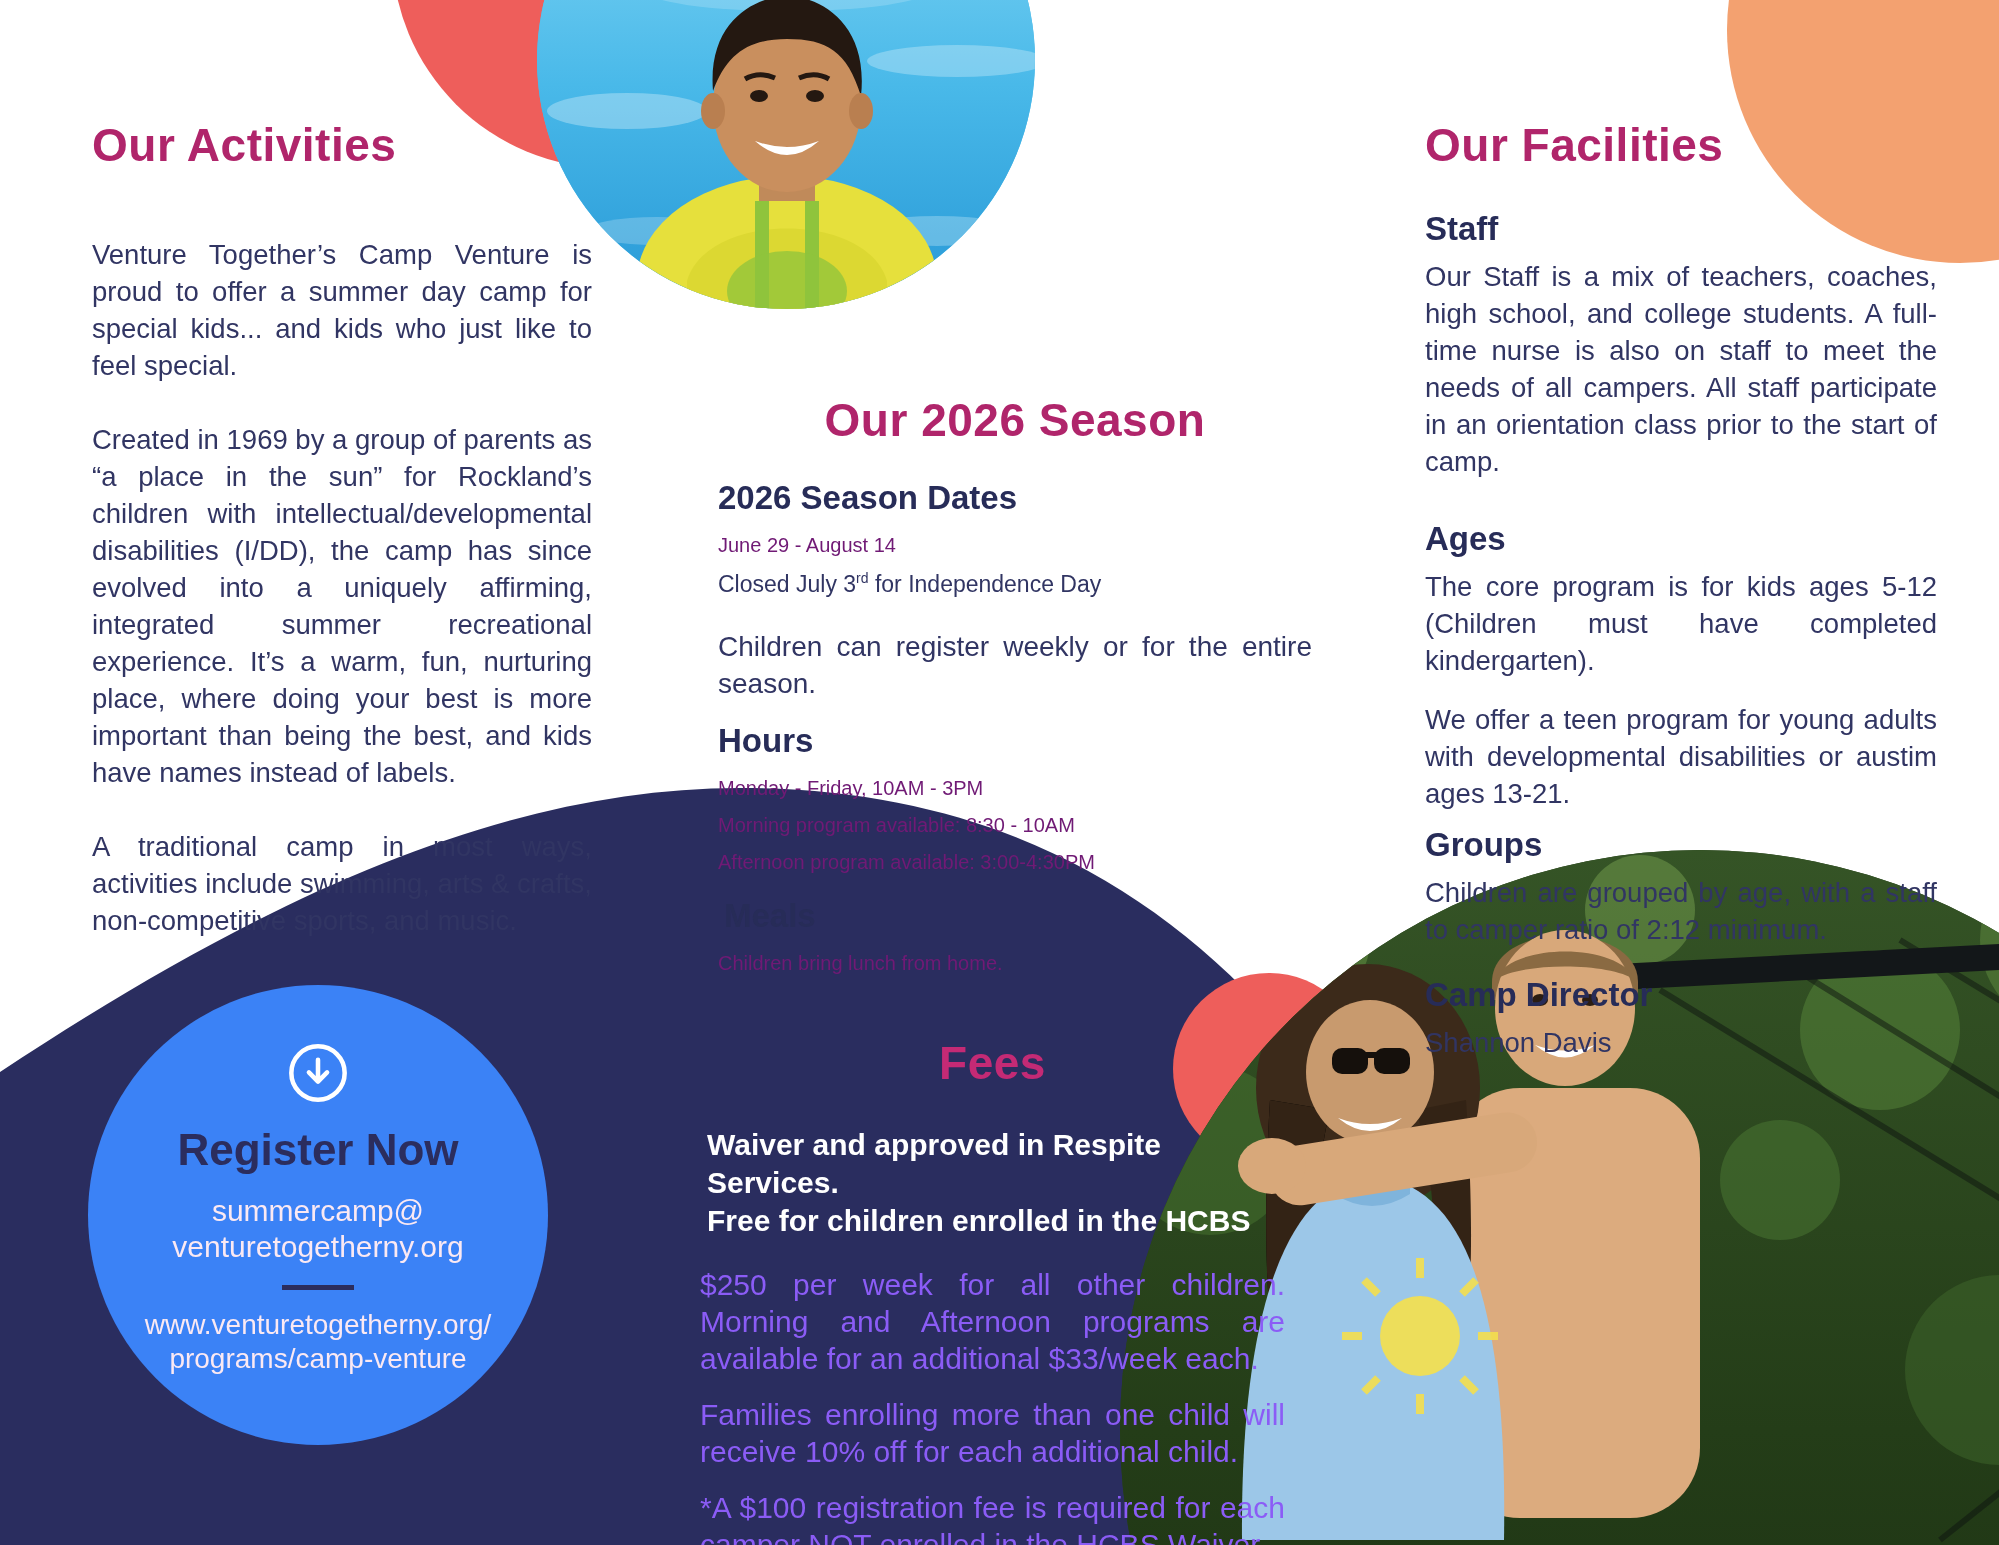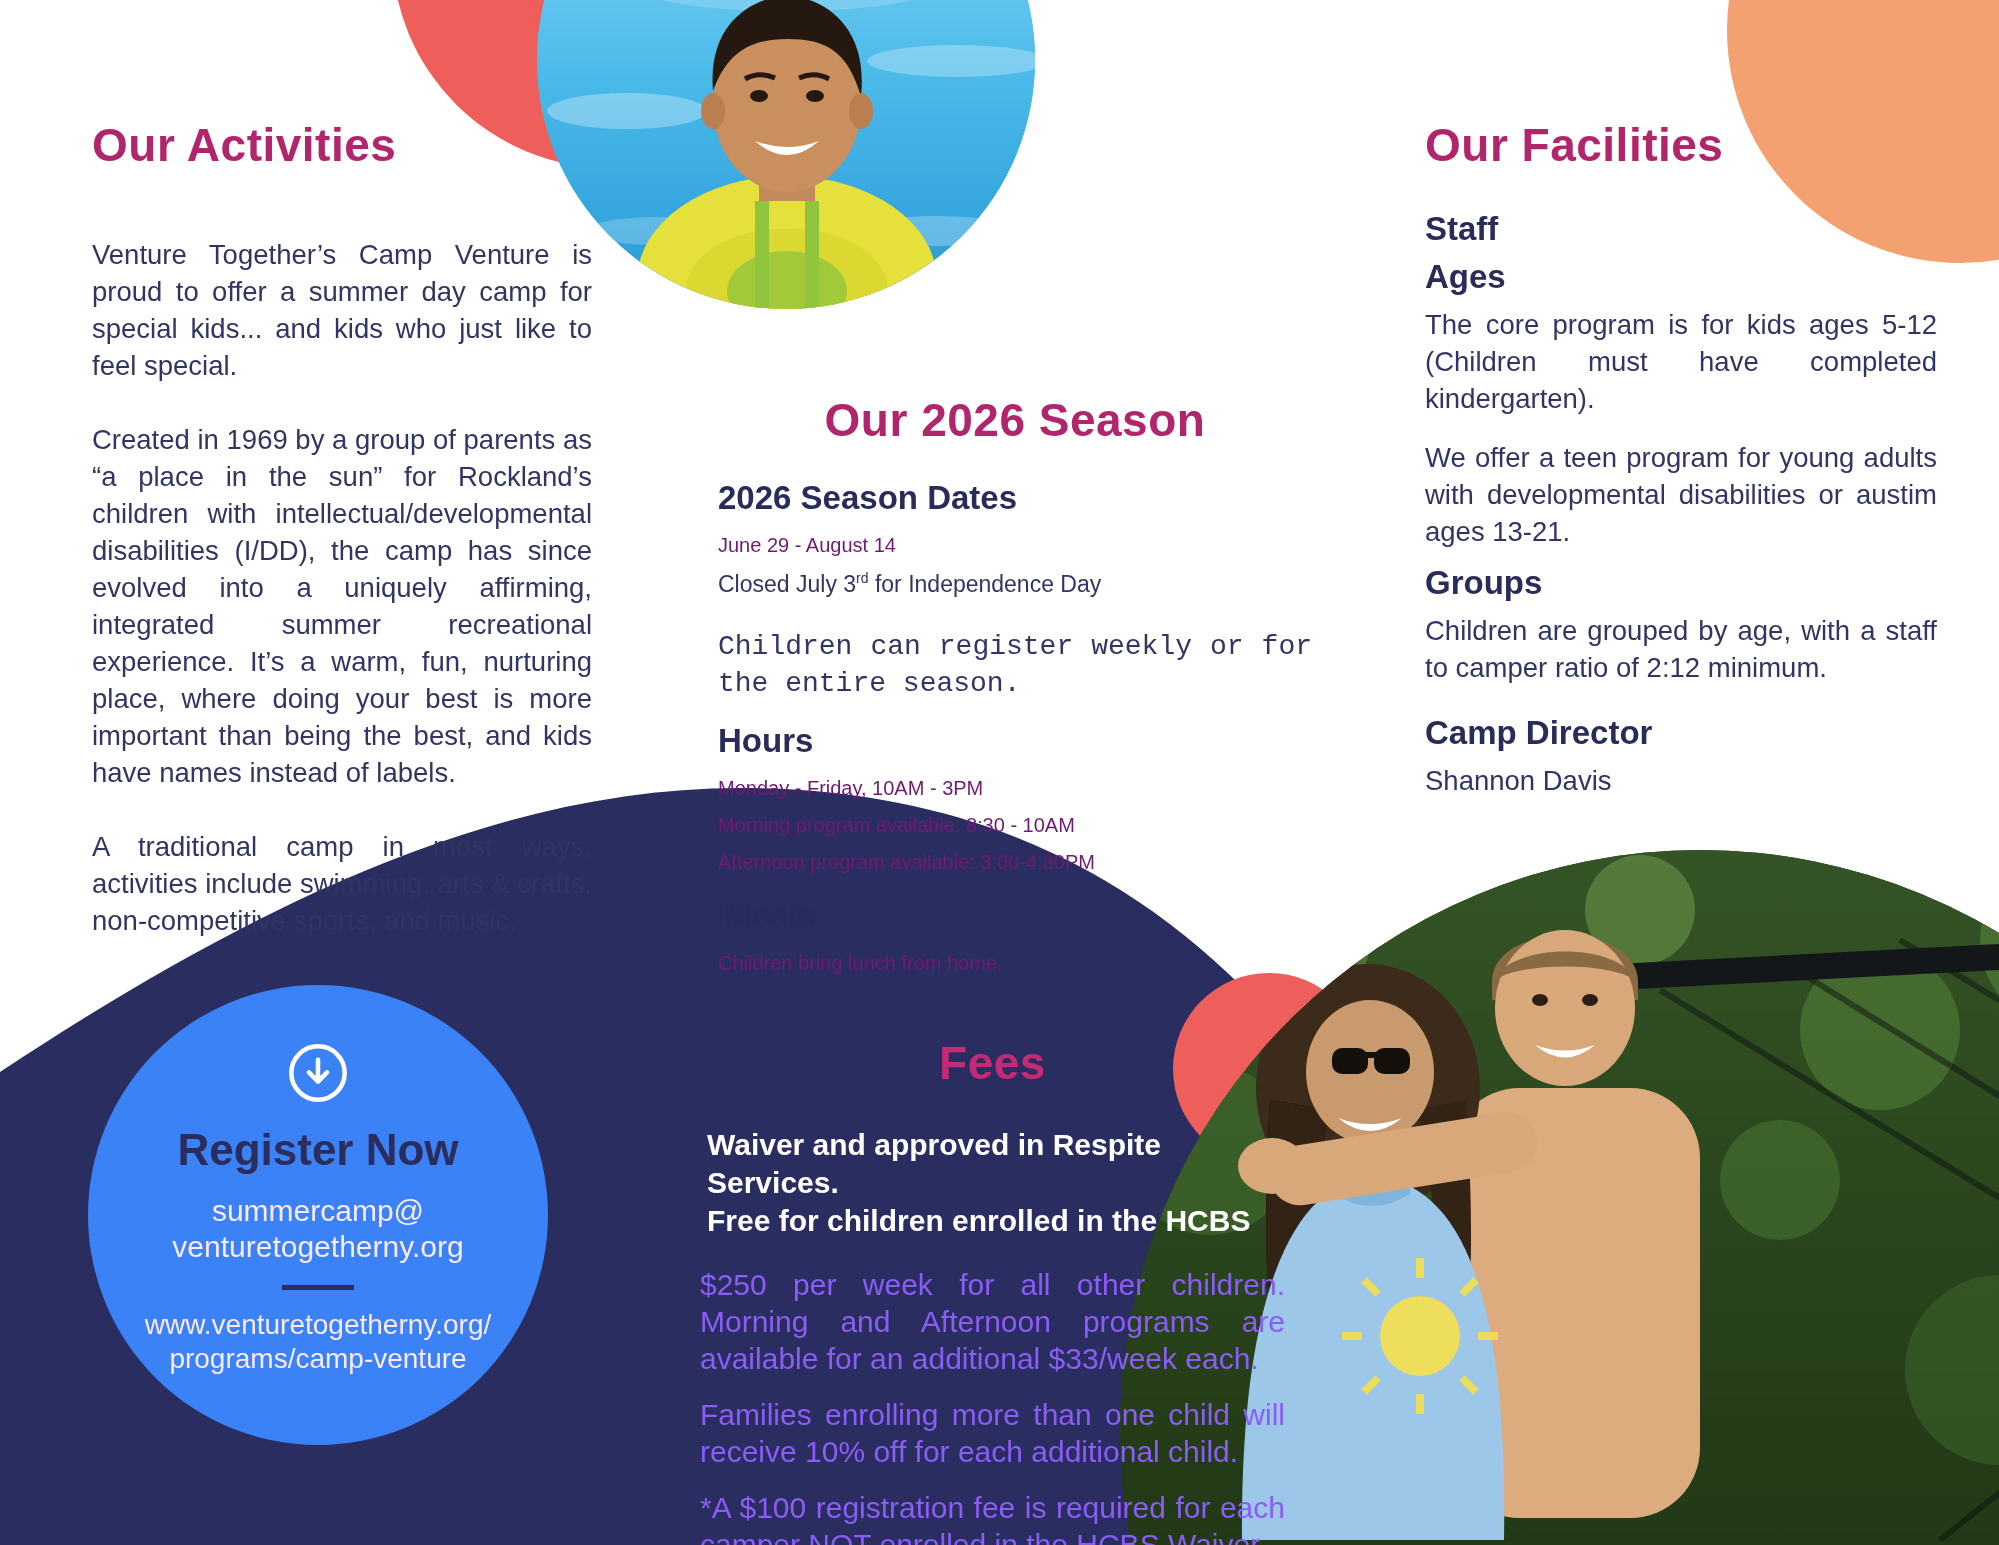--- a/index.html
+++ b/index.html
@@ -28,21 +28,21 @@
   .col-left{left:92px;top:118px;width:500px;}
   .col-left .h-mag{margin-bottom:64px;}
   .col-left p{margin-bottom:37px;}
 
   .col-mid{left:718px;top:393px;width:594px;}
   .col-mid .h-mag{text-align:center;margin-bottom:32px;}
   .col-mid .h-sub{margin-bottom:10px;}
   .mid-line{font-size:20px;line-height:37px;color:#701a75;}
   .note{font-size:23px;line-height:28px;color:#313563;margin-bottom:30px;}
   .note sup{font-size:14px;}
-  .mid-body{margin-bottom:20px;font-size:28px;line-height:37px;color:#313563;font-family:Liberation Mono, monospace;}
+  .mid-body{margin-bottom:20px;font-size:28px;line-height:37px;color:#313563;}
   .hours-block{margin-bottom:16px;}
   .meals-head{margin-left:6px;}
 
   .col-right{left:1425px;top:118px;width:512px;}
   .col-right .h-mag{margin-bottom:38px;}
   .col-right .h-sub{margin-bottom:10px;}
   .gap40{margin-bottom:40px;}
   .gap22{margin-bottom:22px;}
   .gap14{margin-bottom:14px;}
   .gap28{margin-bottom:28px;}
@@ -190,20 +190,21 @@
       <div class="mid-line">Morning program available: 8:30 - 10AM</div>
       <div class="mid-line">Afternoon program available: 3:00-4:30PM</div>
     </div>
     <h2 class="h-sub meals-head">Meals</h2>
     <div class="mid-line">Children bring lunch from home.</div>
   </section>
 
   <section class="col-right">
     <h1 class="h-mag">Our Facilities</h1>
     <h2 class="h-sub">Staff</h2>
+    <p class="body-t just gap40">Our Staff is a mix of teachers, coaches, high school, and college students. A full-time nurse is also on staff to meet the needs of all campers. All staff participate in an orientation class prior to the start of camp.</p>
     <h2 class="h-sub">Ages</h2>
     <p class="body-t just gap22">The core program is for kids ages 5-12 (Children must have completed kindergarten).</p>
     <p class="body-t just gap14">We offer a teen program for young adults with developmental disabilities or austim ages 13-21.</p>
     <h2 class="h-sub">Groups</h2>
     <p class="body-t just gap28">Children are grouped by age, with a staff to camper ratio of 2:12 minimum.</p>
     <h2 class="h-sub">Camp Director</h2>
     <p class="body-t">Shannon Davis</p>
   </section>
 
   <div class="register-circle">

